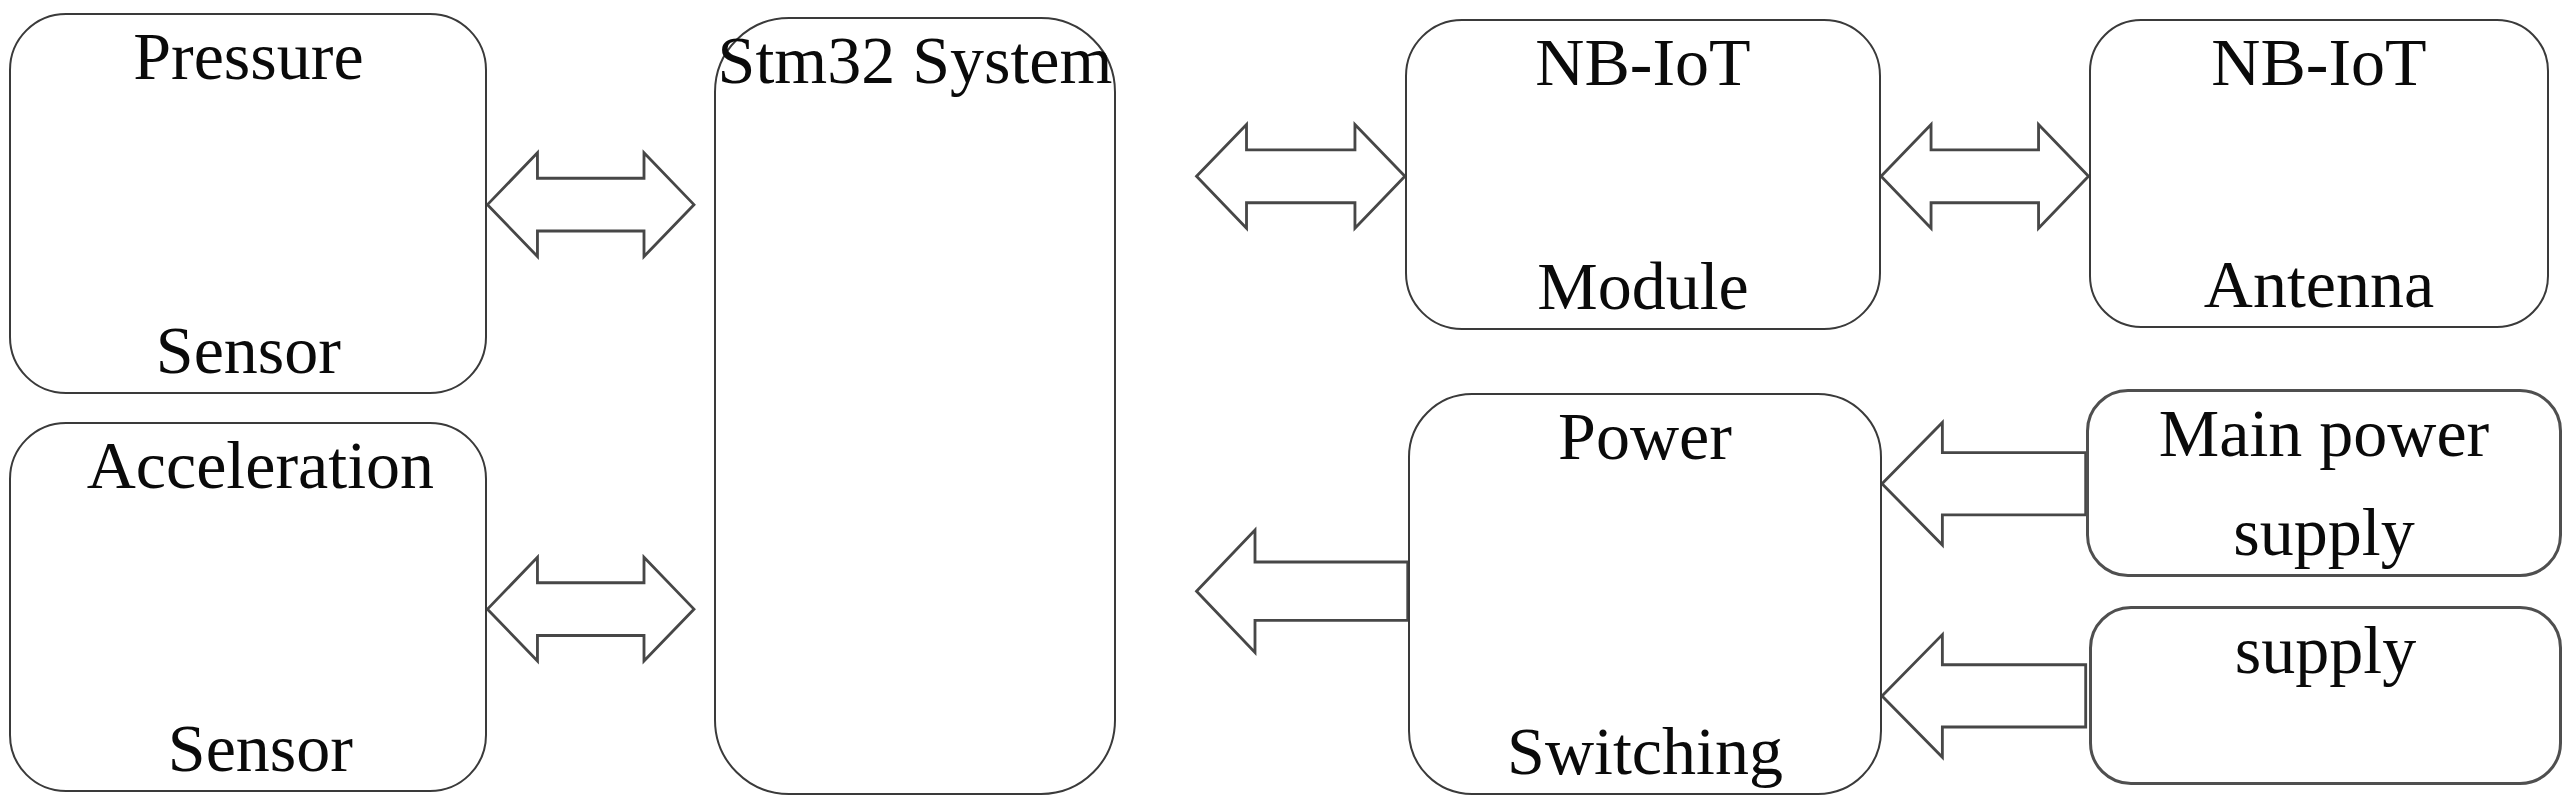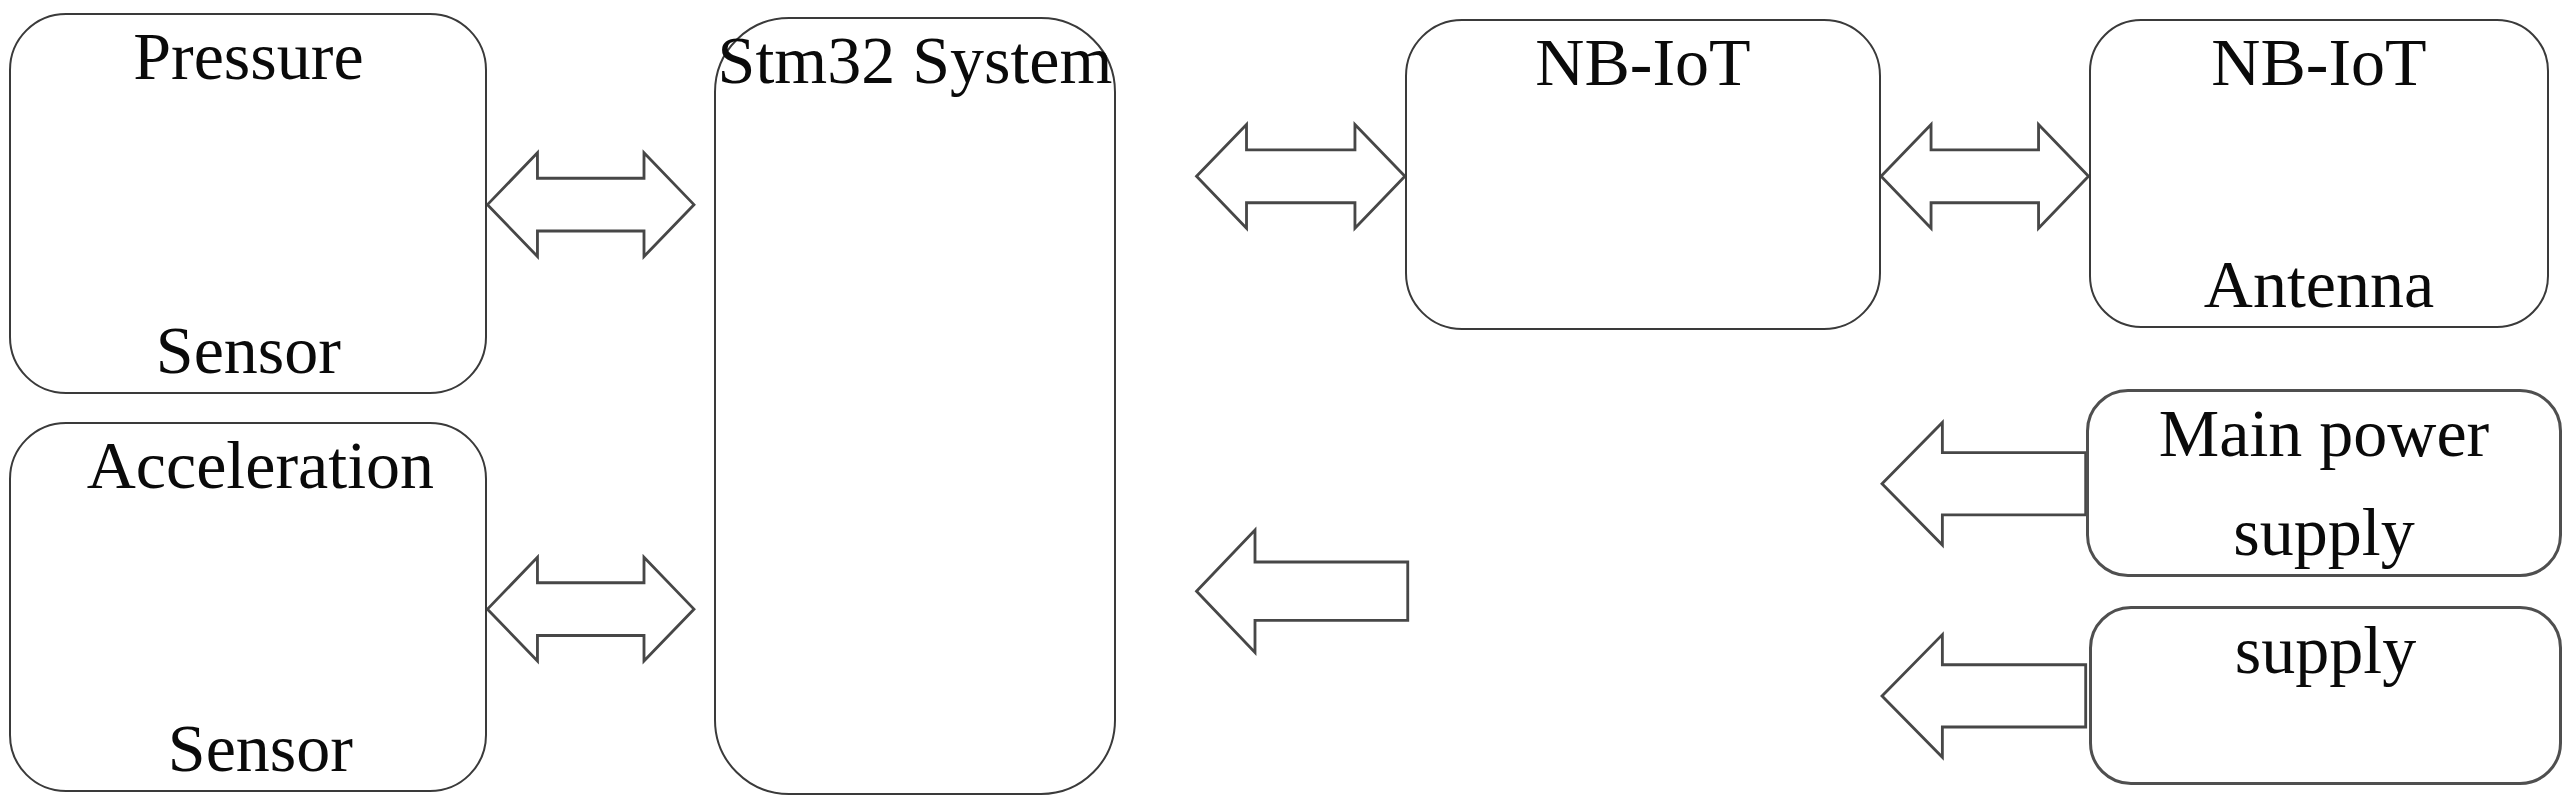--- a/index.html
+++ b/index.html
@@ -61,27 +61,32 @@
     <span>Acceleration</span>
     <span>Sensor</span>
   </div>
 
   <div class="node" id="node-stm32-system">
     <span>Stm32 System</span>
   </div>
 
   <div class="node" id="node-nbiot-module">
     <span>NB-IoT</span>
+    <span>Module</span>
   </div>
 
   <div class="node" id="node-nbiot-antenna">
     <span>NB-IoT</span>
     <span>Antenna</span>
   </div>
 
+  <div class="node" id="node-power-switching">
+    <span>Power</span>
+    <span>Switching</span>
+  </div>
 
   <div class="node supply" id="node-main-power-supply">
     <span>Main power</span>
     <span>supply</span>
   </div>
 
   <div class="node supply" id="node-battery-power-supply">
     <span>supply</span>
   </div>
 

